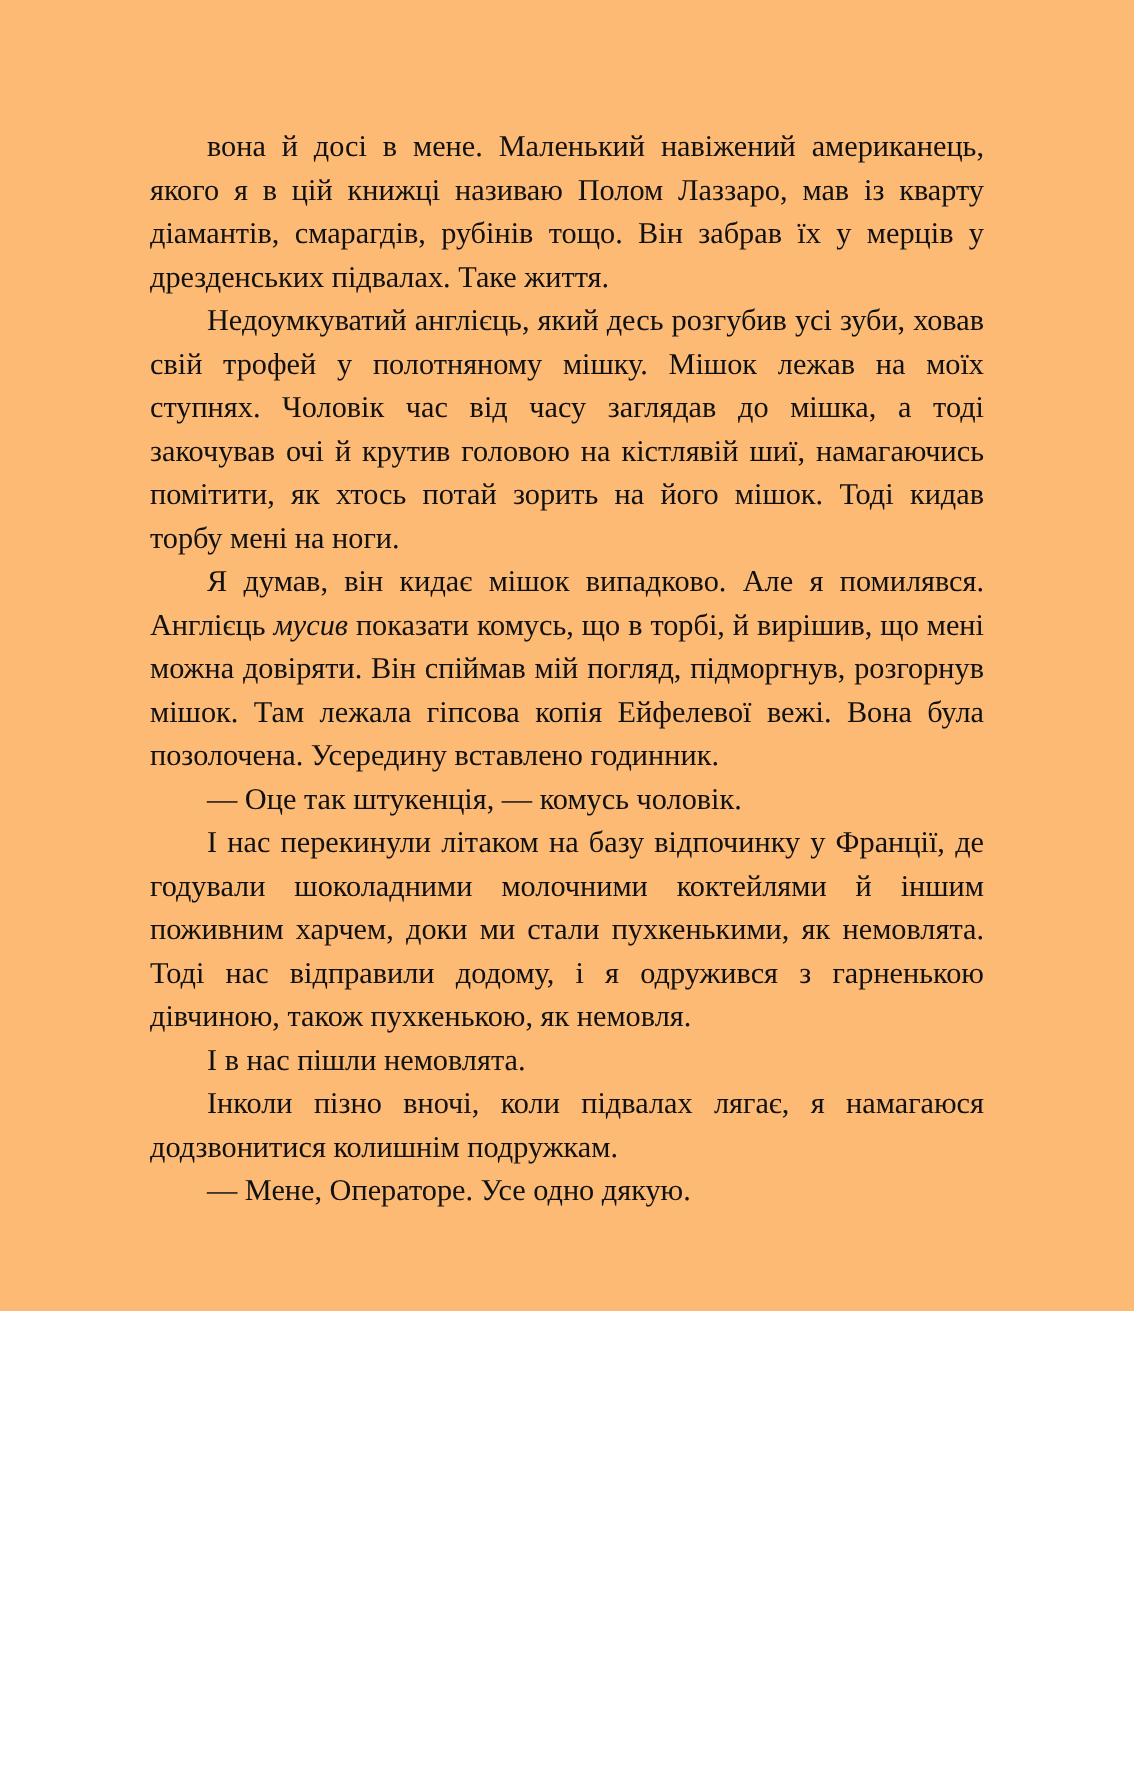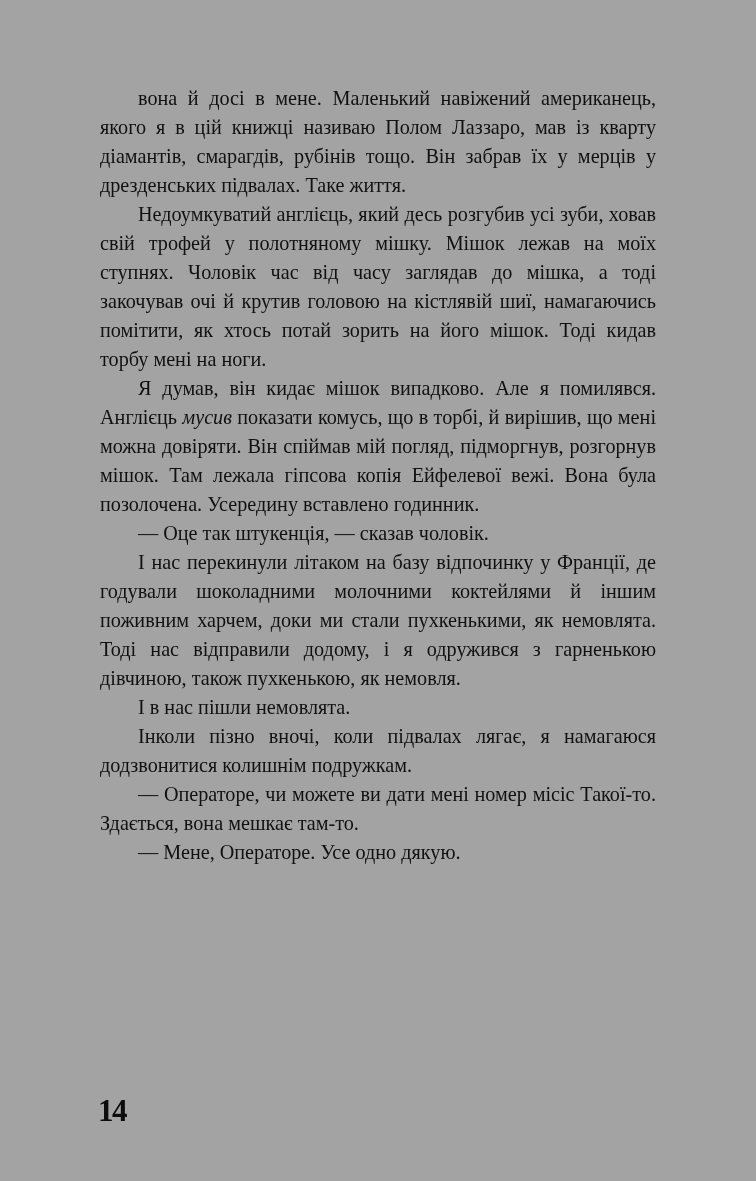--- a/index.html
+++ b/index.html
@@ -4,22 +4,22 @@
 <title>Book Page</title>
 <style>
   html, body {
     margin: 0;
     padding: 0;
     background: #ffffff;
   }
   .page {
     position: relative;
     width: 756px;
-    height: 1181px;
-    background: #a3a3a3;
+    height: 874px;
+    background: #fdba74;
     overflow: hidden;
     box-sizing: border-box;
   }
   .text-block {
     position: absolute;
     left: 100px;
     top: 84px;
     width: 556px;
     font-family: "Liberation Serif", "DejaVu Serif", serif;
     font-size: 20.2px;
@@ -59,30 +59,29 @@
 <div class="page">
 
   <div class="text-block">
 
     <p class="para">вона й досі в мене. Маленький навіжений американець, якого я в цій книжці називаю Полом Лаззаро, мав із кварту діамантів, смарагдів, рубінів тощо. Він забрав їх у мерців у дрезденських підвалах. Таке життя.</p>
 
     <p class="para">Недоумкуватий англієць, який десь розгубив усі зуби, ховав свій трофей у полотняному мішку. Мішок лежав на моїх ступнях. Чоловік час від часу заглядав до мішка, а тоді закочував очі й крутив головою на кістлявій шиї, намагаючись помітити, як хтось потай зорить на його мішок. Тоді кидав торбу мені на ноги.</p>
 
     <p class="para"><span>Я думав, він кидає мішок випадково. Але я помилявся. Англієць </span><em>мусив</em><span> показати комусь, що в торбі, й вирішив, що мені можна довіряти. Він спіймав мій погляд, підморгнув, розгорнув мішок. Там лежала гіпсова копія Ейфелевої вежі. Вона була позолочена. Усередину вставлено годинник.</span></p>
 
-    <p class="para">— Оце так штукенція, — сказав чоловік.</p>
+    <p class="para">— Оце так штукенція, — комусь чоловік.</p>
 
     <p class="para">І нас перекинули літаком на базу відпочинку у Франції, де годували шоколадними молочними коктейлями й іншим поживним харчем, доки ми стали пухкенькими, як немовлята. Тоді нас відправили додому, і я одружився з гарненькою дівчиною, також пухкенькою, як немовля.</p>
 
     <p class="para">І в нас пішли немовлята.</p>
 
 
     <p class="para">Інколи пізно вночі, коли підвалах лягає, я намагаюся додзвонитися колишнім подружкам.</p>
 
-    <p class="para">— Операторе, чи можете ви дати мені номер місіс Такої-то. Здається, вона мешкає там-то.</p>
 
 
     <p class="para">— Мене, Операторе. Усе одно дякую.</p>
 
   </div>
 
   <div class="page-number">14</div>
 
 </div>
 

